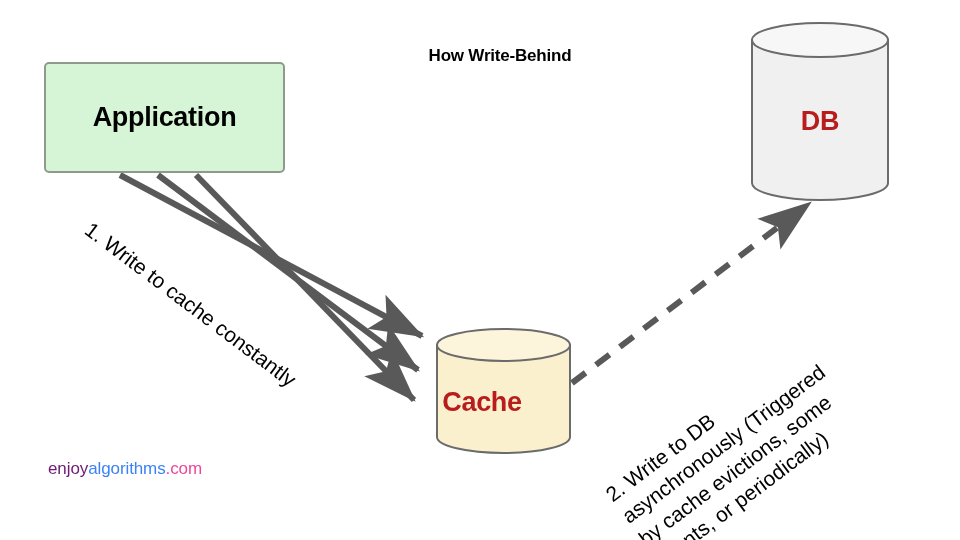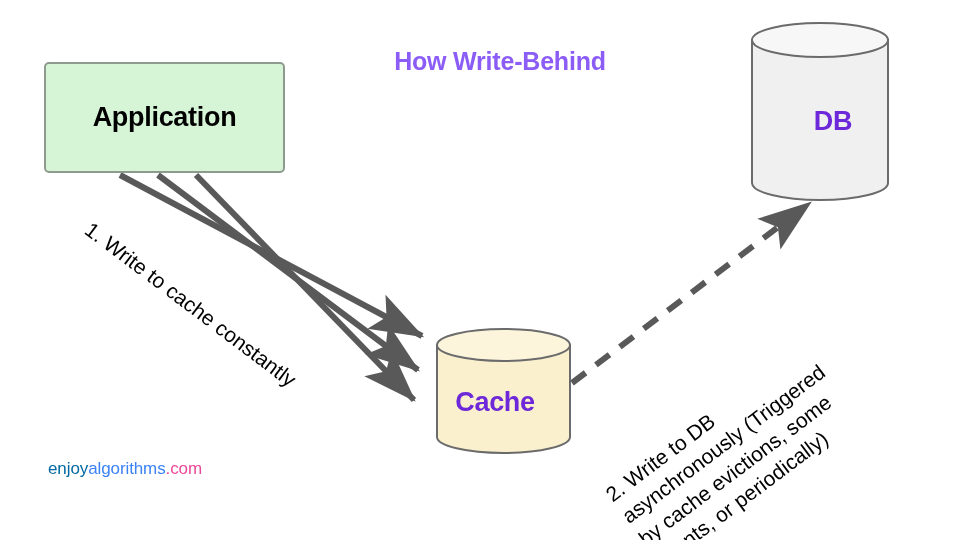--- a/index.html
+++ b/index.html
@@ -19,24 +19,24 @@
     overflow: hidden;
   }
 
   
   .title {
     position: absolute;
     left: 330px;
     top: 44px;
     width: 340px;
     text-align: center;
-    font-size: 25px;
+    font-size: 17px;
     font-weight: bold;
     line-height: 1.38;
-    color: #8b5cf6;
+    color: #000000;
     letter-spacing: -0.2px;
   }
 
   
   .app-box {
     position: absolute;
     left: 44px;
     top: 62px;
     width: 241px;
     height: 111px;
@@ -61,24 +61,23 @@
     left: 0;
     top: 0;
     width: 960px;
     height: 540px;
   }
 
   
   .cyl-label {
     position: absolute;
     font-weight: bold;
-    color: #6d28d9;
+    color: #b91c1c;
     text-align: center;
     letter-spacing: -0.3px;
-    padding-left: 13px;
   }
   .db-label {
     left: 752px;
     top: 106px;
     width: 136px;
     font-size: 27px;
   }
   .cache-label {
     left: 414px;
     top: 387px;
@@ -110,21 +109,21 @@
   #label-write-db .ln { display: block; }
 
   
   .watermark {
     position: absolute;
     left: 48px;
     top: 459px;
     font-size: 17px;
     letter-spacing: -0.1px;
   }
-  .wm-a { color: #0369a1; }
+  .wm-a { color: #701a75; }
   .wm-b { color: #3b82f6; }
   .wm-c { color: #ec4899; }
 </style>
 </head>
 <body>
 
 <div id="canvas">
 
   <svg id="art" viewBox="0 0 960 540" xmlns="http://www.w3.org/2000/svg">
     <defs>

